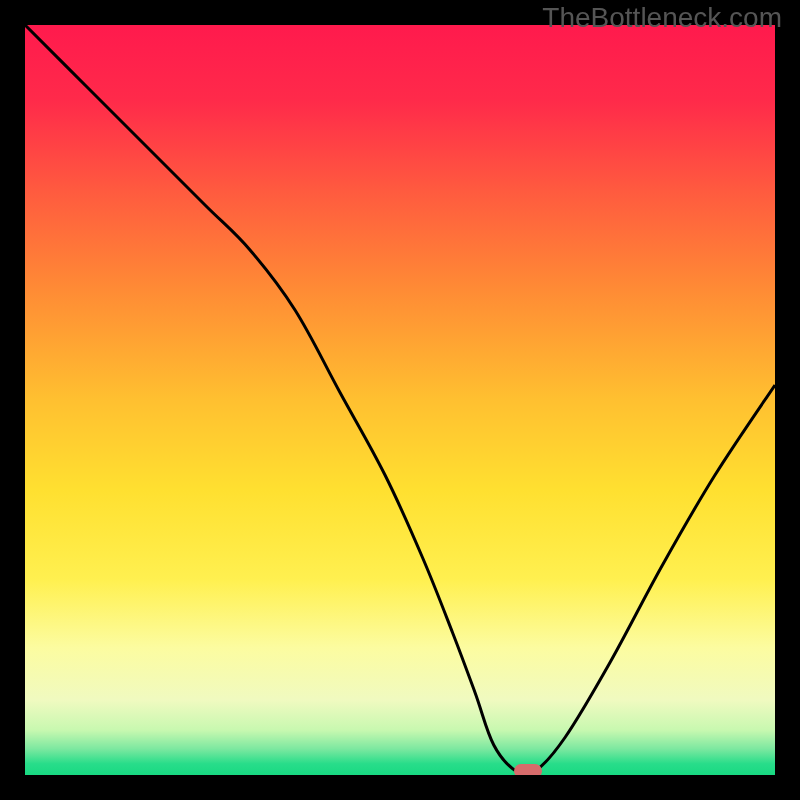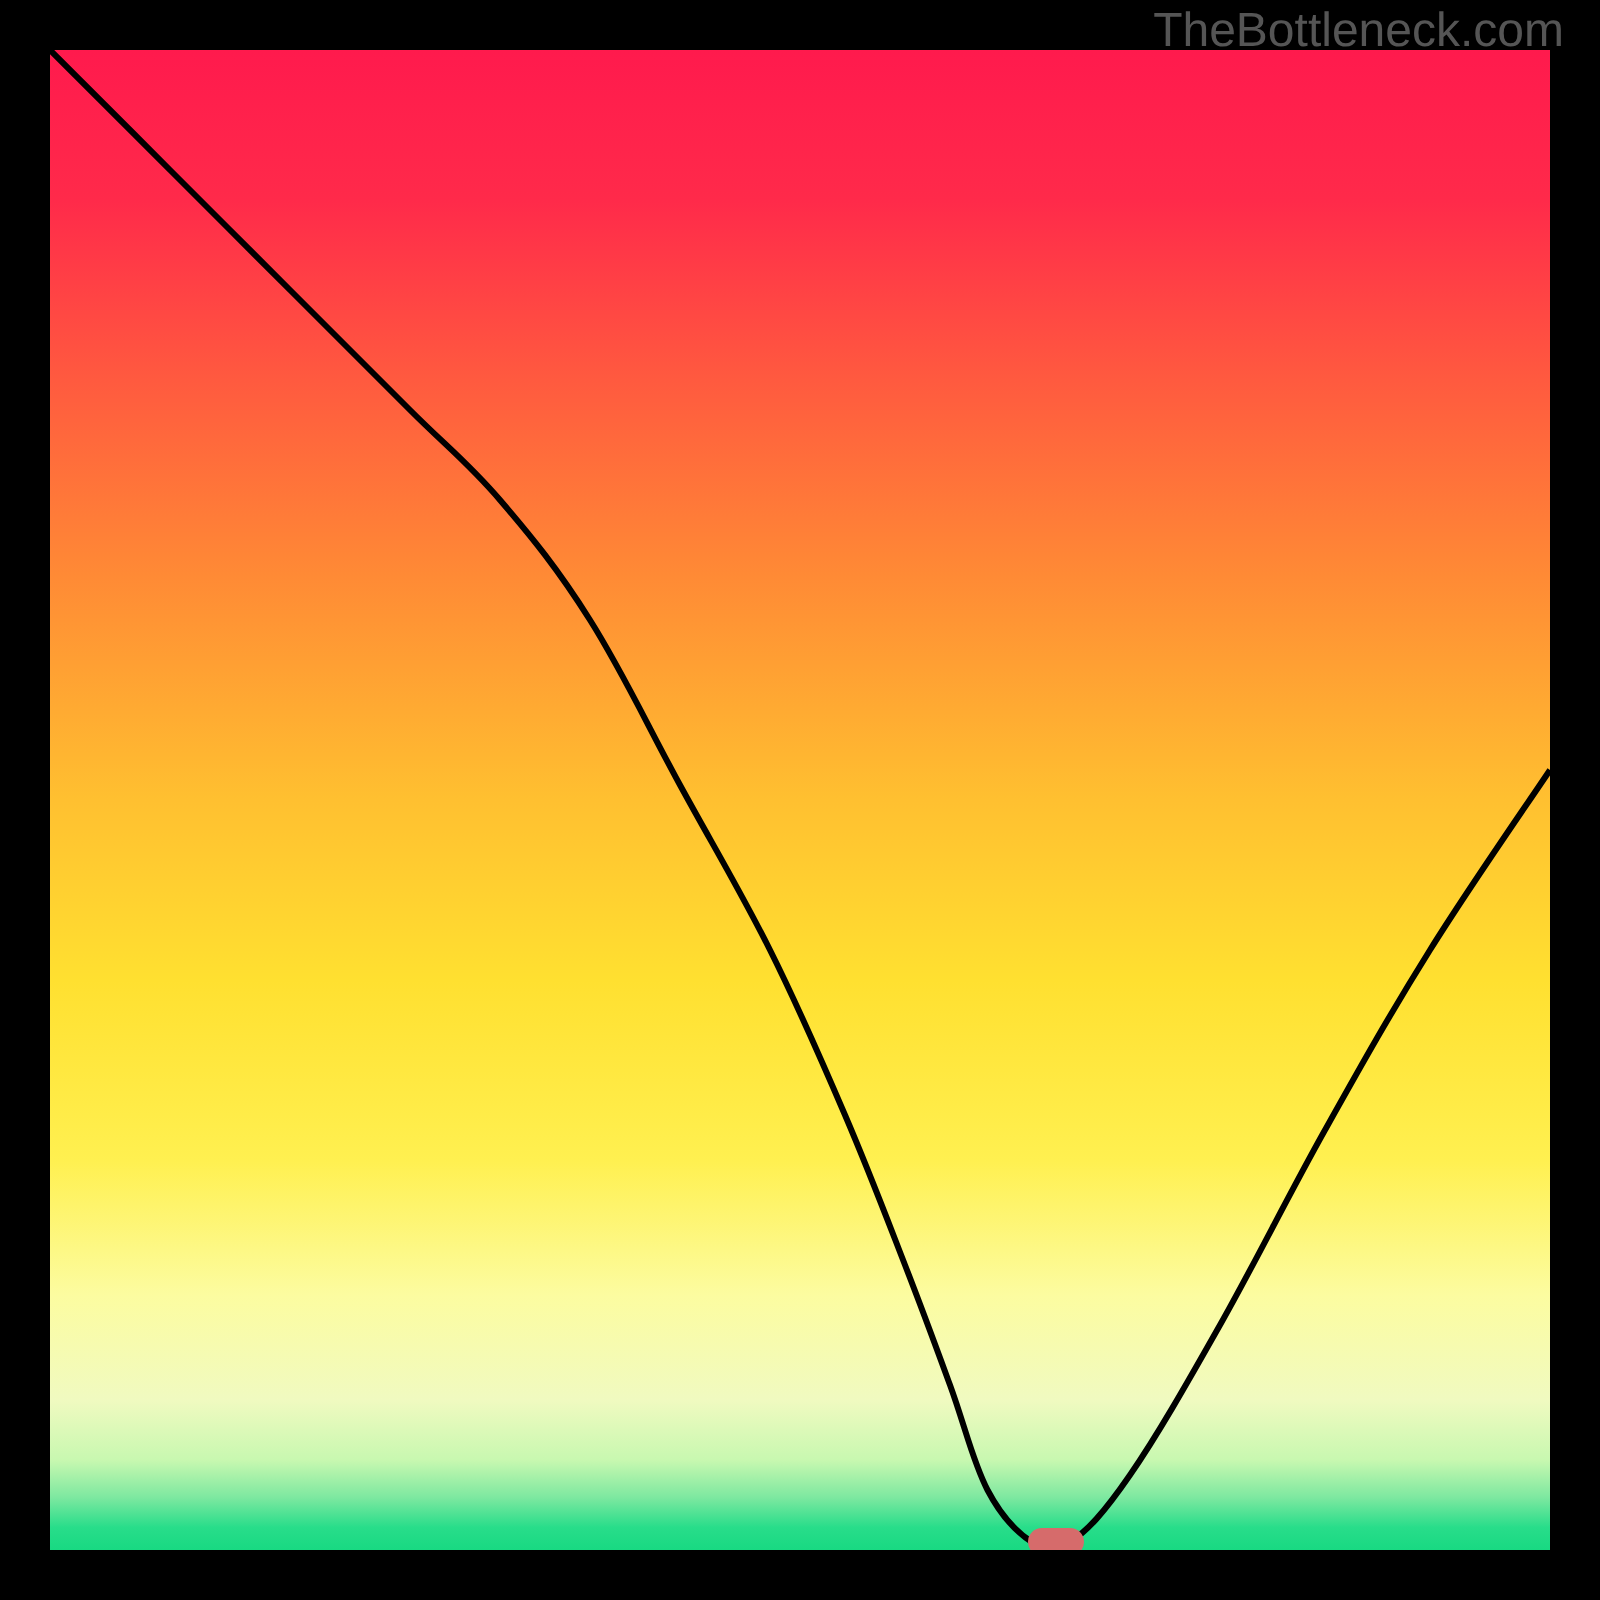--- a/index.html
+++ b/index.html
@@ -9,21 +9,21 @@
     height: 800px;
     background: #000;
     position: relative;
     font-family: Arial, sans-serif;
   }
   .watermark {
     position: absolute;
     top: 2px;
     right: 18px;
     color: #555;
-    font-size: 24px;
+    font-size: 28px;
     font-weight: 500;
     z-index: 10;
   }
   .plot-area {
     position: absolute;
     left: 25px;
     top: 25px;
     width: 750px;
     height: 750px;
     overflow: hidden;

